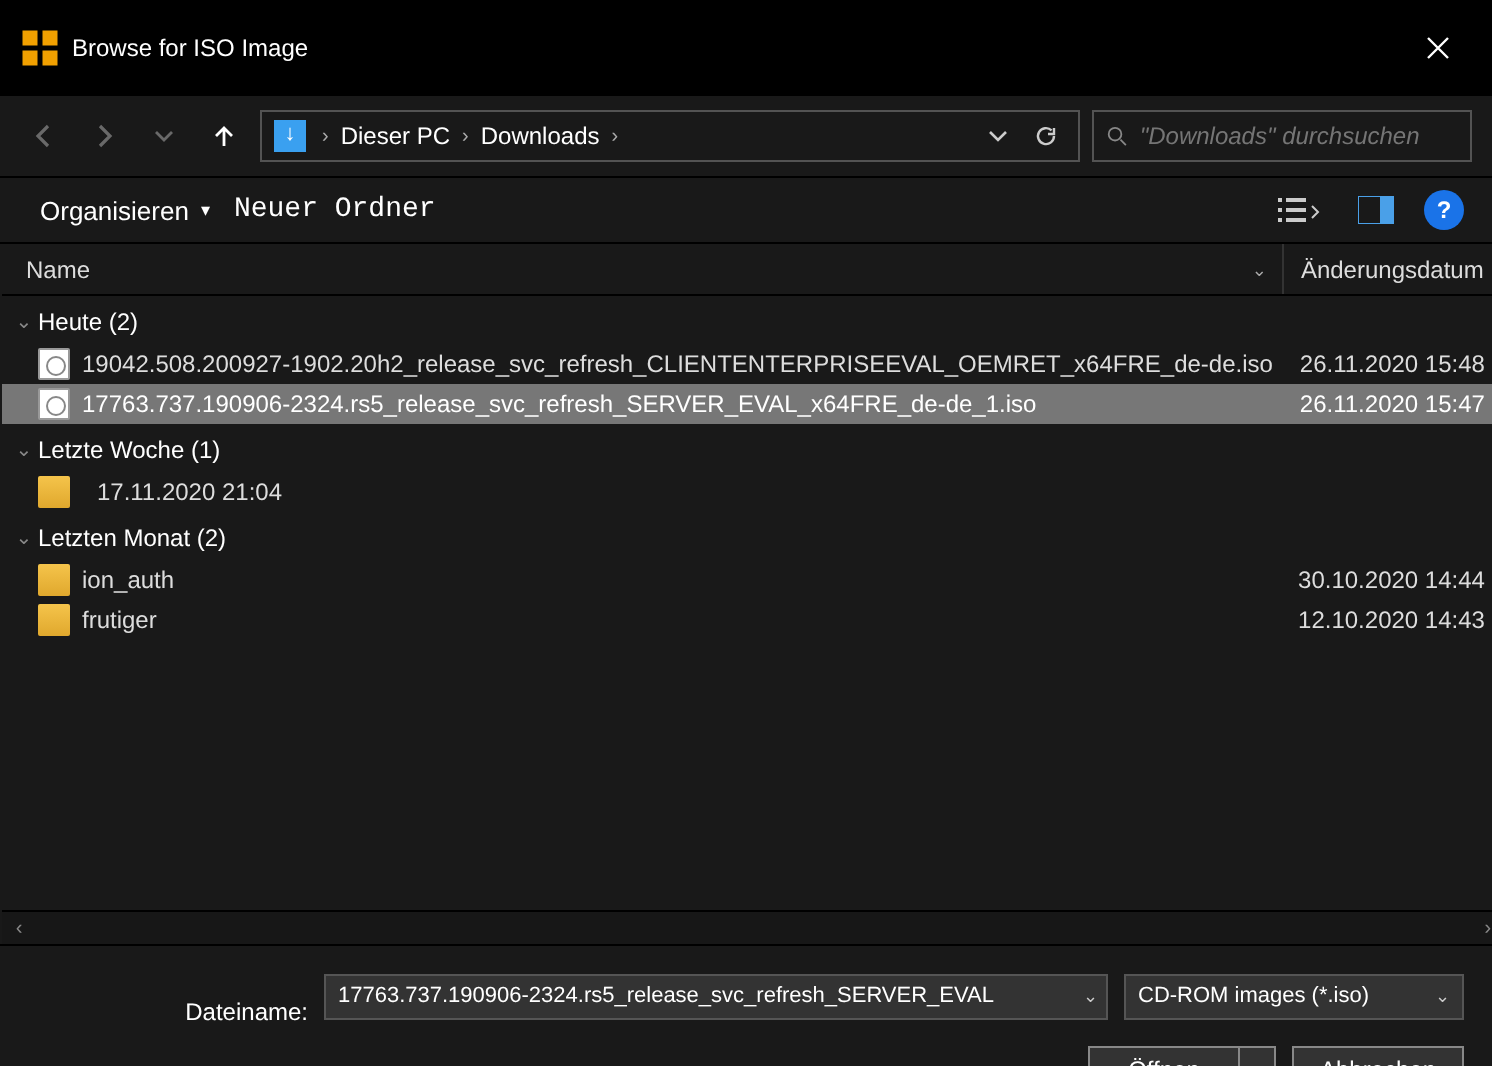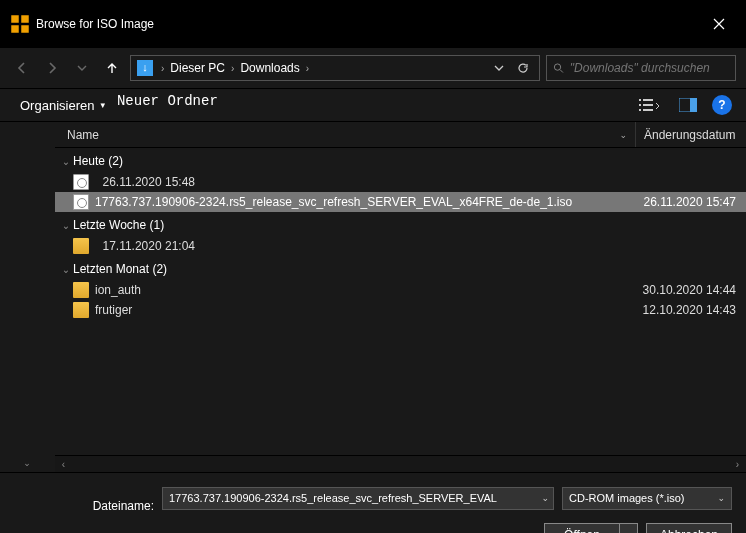--- a/index.html
+++ b/index.html
@@ -20,21 +20,21 @@
   .addrbox { flex: 1; height: 26px; border: 1px solid #535353; background: #191919; display: flex; align-items: center; padding: 0 6px; gap: 6px; }
   .addrbox .folder-ic { width: 16px; height: 16px; }
   .breadcrumb { display: flex; align-items: center; gap: 4px; font-size: 12px; color: #fff; flex: 1; }
   .bc-chev { font-size: 10px; color: #aaa; margin: 0 2px; }
   .addr-right { display: flex; gap: 4px; }
   .addr-ic { width: 20px; height: 20px; display: flex; align-items: center; justify-content: center; }
   .searchbox { width: 190px; height: 26px; border: 1px solid #535353; background: #191919; display: flex; align-items: center; padding: 0 6px; gap: 6px; }
   .searchbox input { background: transparent; border: none; color: #888; font-size: 12px; width: 100%; font-style: italic; outline: none; }
   
   
-  .toolbar { height: 34px; background: #191919; border-top: 1px solid #000; border-bottom: 1px solid #000; display: flex; padding: 0 14px; }
+  .toolbar { height: 34px; background: #191919; border-top: 1px solid #000; border-bottom: 1px solid #000; display: flex; align-items: center; padding: 0 14px; }
   .orgbtn { font-size: 13px; color: #fff; display: flex; align-items: center; gap: 6px; padding: 4px 6px; cursor: pointer; }
   .orgbtn .caret { font-size: 9px; }
   .newfolder { font-size: 14px; color: #fff; padding: 4px 6px; cursor: pointer; font-family: Liberation Mono, monospace; }
   .toolbar-right { margin-left: auto; display: flex; align-items: center; gap: 10px; }
   .view-ic { width: 28px; height: 22px; display: flex; align-items: center; justify-content: center; cursor: pointer; }
   .help-ic { width: 20px; height: 20px; border-radius: 50%; background: #1a73e8; color: #fff; font-size: 12px; font-weight: bold; display: flex; align-items: center; justify-content: center; }
   
   
   .body { display: flex; height: 350px; background: #191919; }
   .sidebar { width: 55px; background: #191919; border-right: 1px solid transparent; display: flex; flex-direction: column; padding-top: 4px; gap: 12px; align-items: center; overflow: hidden; position: relative; }
@@ -198,20 +198,21 @@
       <div class="col-date">Änderungsdatum</div>
     </div>
 
     <div class="filelist">
       <div class="group-hdr">
         <span class="gchev">⌄</span>
         <span>Heute (2)</span>
       </div>
       <div class="row">
         <span class="ic ic-iso"></span>
+        <span class="fname">19042.508.200927-1902.20h2_release_svc_refresh_CLIENTENTERPRISEEVAL_OEMRET_x64FRE_de-de.iso</span>
         <span class="fdate">26.11.2020 15:48</span>
       </div>
       <div class="row selected">
         <span class="ic ic-iso"></span>
         <span class="fname">17763.737.190906-2324.rs5_release_svc_refresh_SERVER_EVAL_x64FRE_de-de_1.iso</span>
         <span class="fdate">26.11.2020 15:47</span>
       </div>
 
       <div class="group-hdr">
         <span class="gchev">⌄</span>

